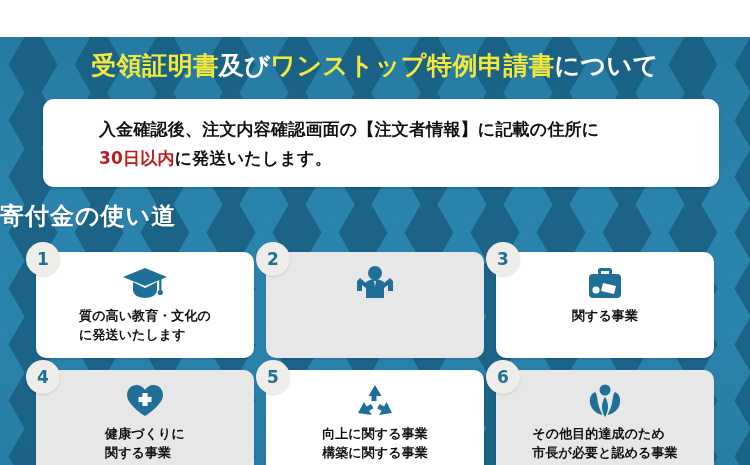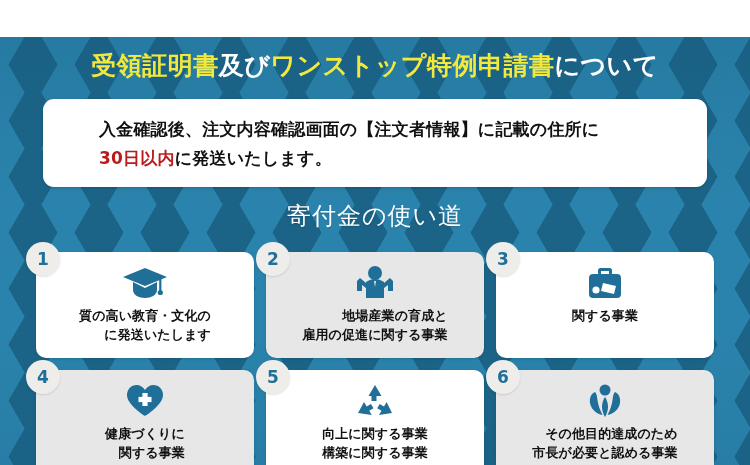--- a/index.html
+++ b/index.html
@@ -64,20 +64,21 @@
   
   .notice-box {
     position: absolute;
     left: 43px;
     top: 62px;
     width: 664px;
     height: 88px;
     background: #ffffff;
     border-radius: 11px;
     box-shadow: 0 1px 3px rgba(0,0,0,0.18);
+    padding-left: 12px;
   }
   .notice-inner {
     position: absolute;
     left: 56px;
     top: 16px;
     right: 20px;
   }
   .notice-line {
     font-size: 17px;
     font-weight: bold;
@@ -87,23 +88,22 @@
     white-space: nowrap;
   }
   .t-red { color: #b91c1c; }
 
   
   .section-heading {
     position: absolute;
     top: 163px;
     left: 0;
     width: 750px;
-    text-align: center;
     font-size: 24px;
-    font-weight: normal;
+    font-weight: bold;
     color: #ffffff;
     letter-spacing: 1px;
     text-shadow: 0 1px 2px rgba(0,0,0,0.18);
   }
 
   
   .grid {
     position: absolute;
     left: 36px;
     top: 215px;
@@ -150,21 +150,21 @@
   .card-icon {
     height: 38px;
     display: flex;
     align-items: center;
     justify-content: center;
     margin-bottom: 4px;
   }
   .card-icon svg { display: block; }
 
   .card-label {
-    text-align: right;
+    text-align: left;
     font-size: 13px;
     font-weight: bold;
     color: #111111;
     line-height: 19px;
     letter-spacing: 0.1px;
     white-space: nowrap;
   }
 </style>
 </head>
 <body>
@@ -213,24 +213,20 @@
         <div class="badge">2</div>
         <div class="card-icon">
           <svg width="46" height="36" viewBox="0 0 46 36">
             <circle cx="23" cy="8" r="7" fill="#1f6f99"></circle>
             <path d="M14 17 C17 15 20 14 23 14 C26 14 29 15 32 17 L32 33 L14 33 Z" fill="#1f6f99"></path>
             <path d="M22 16 L23 22 L24 16 Z" fill="#e7e7e7"></path>
             <path d="M14 18 L8 13 L5 16 L5 26 L10 26 L10 20 L14 23 Z" fill="#1f6f99"></path>
             <path d="M32 18 L38 13 L41 16 L41 26 L36 26 L36 20 L32 23 Z" fill="#1f6f99"></path>
           </svg>
         </div>
-        <div class="card-label">
-          <div>地場産業の育成と</div>
-          <div>雇用の促進に関する事業</div>
-        </div>
       </div>
 
       <div class="card bg-white">
         <div class="badge">3</div>
         <div class="card-icon">
           <svg width="46" height="36" viewBox="0 0 46 36">
             <rect x="16" y="3" width="14" height="7" rx="2.5" fill="#1f6f99"></rect>
             <rect x="19" y="6" width="8" height="4" fill="#ffffff"></rect>
             <rect x="7" y="9" width="32" height="24" rx="4" fill="#1f6f99"></rect>
             <circle cx="14" cy="25" r="3.6" fill="#ffffff"></circle>

